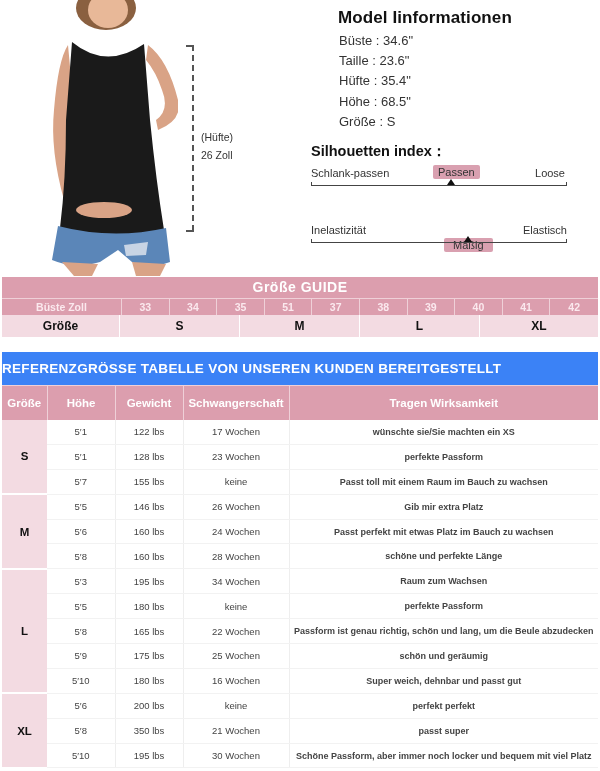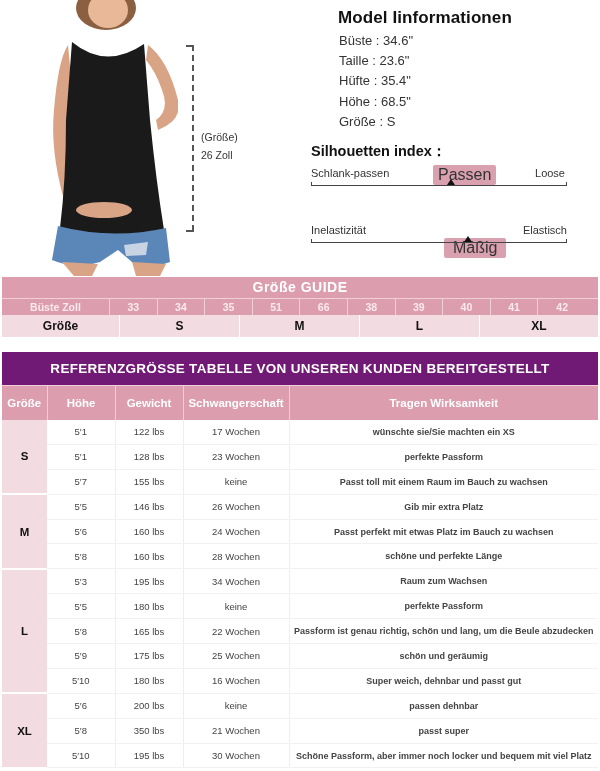--- a/index.html
+++ b/index.html
@@ -23,21 +23,21 @@
 
   .model-info { position: absolute; left: 310px; top: 8px; margin-left: 28px; }
   .model-info h2 { font-size: 17px; font-weight: bold; color: #111; margin-bottom: 3px; letter-spacing: 0.1px; }
   .model-info .row { font-size: 13px; color: #333; line-height: 20.2px; padding-left: 1px; }
 
   .index-block { position: absolute; left: 311px; width: 256px; }
   .index-block h3 { font-size: 14.5px; font-weight: bold; color: #111; }
   .scale { position: relative; height: 26px; margin-top: 4px; }
   .scale span.lab { position: absolute; top: 2px; font-size: 11px; color: #333; }
   .scale .pill {
-    position: absolute; top: 0; background: #d9a0b0; color: #333; font-size: 16px;
+    position: absolute; top: 0; background: #d9a0b0; color: #333; font-size: 11px;
     padding: 1px 5px; border-radius: 2px;
   }
   .scale .axis { position: absolute; left: 0; right: 0; top: 20px; height: 1px; background: #444; }
   .scale .tick-l, .scale .tick-r { position: absolute; top: 17px; width: 1px; height: 4px; background: #444; }
   .scale .tick-l { left: 0; } .scale .tick-r { right: 0; }
   .scale .marker {
     position: absolute; top: 14px; width: 0; height: 0;
     border-left: 4px solid transparent; border-right: 4px solid transparent; border-bottom: 6px solid #111;
   }
 
@@ -57,22 +57,22 @@
   .sg-row.sizes { background: #f3dbe2; height: 22px; }
   .sg-row.sizes div {
     font-size: 12px; font-weight: bold; color: #111; text-align: center; line-height: 22px;
     border-right: 1px solid #fff;
   }
   .sg-row.sizes div:last-child { border-right: none; }
 
   
   .ref { position: absolute; left: 2px; top: 352px; width: 596px; }
   .ref-title {
-    background: #701a75; height: 33px; color: #fff; font-weight: bold; font-size: 13.5px;
-    text-align: center; line-height: 33px; letter-spacing: 0.3px;
+    background: #3b82f6; height: 33px; color: #fff; font-weight: bold; font-size: 13.5px;
+    text-align: left; line-height: 33px; letter-spacing: 0.3px;
   }
   table.reft { width: 596px; border-collapse: collapse; table-layout: fixed; }
   table.reft th {
     background: #dc9eae; color: #fff; font-size: 11.5px; font-weight: bold; height: 34px;
     border-right: 1px solid #efd0d8; border-top: 1px solid #efd0d8;
   }
   table.reft th:last-child { border-right: none; }
   table.reft td {
     font-size: 9.5px; color: #444; text-align: center; height: 24.9px;
     border-right: 1px solid #eee; border-bottom: 1px solid #f2f2f2;
@@ -104,21 +104,21 @@
     <path d="M30 226 Q84 240 138 228 L142 262 Q120 270 104 262 L90 250 L72 262 Q48 270 24 260 Z" fill="#5b86b8"></path>
     <path d="M96 245 L120 242 L118 255 L98 256 Z" fill="#c8d4e4"></path>
 
     <path d="M34 262 L46 276 L64 276 L70 264 Z" fill="#d9a386"></path>
     <path d="M104 262 L108 276 L132 276 L138 264 Z" fill="#d9a386"></path>
   </svg>
   <div class="measure-line"></div>
   <div class="measure-cap-top"></div>
   <div class="measure-cap-bot"></div>
   <div class="measure-label">
-    <div>(Größe)</div>
+    <div>(Hüfte)</div>
     <div>26 Zoll</div>
   </div>
 
   <div class="model-info">
     <h2>Model Iinformationen</h2>
     <div class="row">Büste : 34.6"</div>
     <div class="row">Taille : 23.6"</div>
     <div class="row">Hüfte : 35.4"</div>
     <div class="row">Höhe : 68.5"</div>
     <div class="row">Größe : S</div>
@@ -146,26 +146,26 @@
       <div class="tick-l"></div>
       <div class="tick-r"></div>
       <div class="marker" style="left:153px;"></div>
     </div>
   </div>
 </div>
 
 <div class="size-guide">
   <div class="sg-title">Größe GUIDE</div>
   <div class="sg-row bust">
-    <div style="width:108px;">Büste Zoll</div>
+    <div style="width:120px;">Büste Zoll</div>
     <div style="width:47.6px;">33</div>
     <div style="width:47.6px;">34</div>
     <div style="width:47.6px;">35</div>
     <div style="width:47.6px;">51</div>
-    <div style="width:47.6px;">66</div>
+    <div style="width:47.6px;">37</div>
     <div style="width:47.6px;">38</div>
     <div style="width:47.6px;">39</div>
     <div style="width:47.6px;">40</div>
     <div style="width:47.6px;">41</div>
     <div style="width:47.6px;">42</div>
   </div>
   <div class="sg-row sizes">
     <div style="width:118px;">Größe</div>
     <div style="width:120px;">S</div>
     <div style="width:120px;">M</div>
@@ -265,21 +265,21 @@
         <td>180  lbs</td>
         <td>16 Wochen</td>
         <td class="eff">Super weich, dehnbar und passt gut</td>
       </tr>
 
       <tr>
         <td class="size-cell" rowspan="3">XL</td>
         <td>5′6</td>
         <td>200 lbs</td>
         <td>keine</td>
-        <td class="eff">passen dehnbar</td>
+        <td class="eff">perfekt perfekt</td>
       </tr>
       <tr>
         <td>5′8</td>
         <td>350 lbs</td>
         <td>21 Wochen</td>
         <td class="eff">passt super</td>
       </tr>
       <tr>
         <td>5′10</td>
         <td>195  lbs</td>

